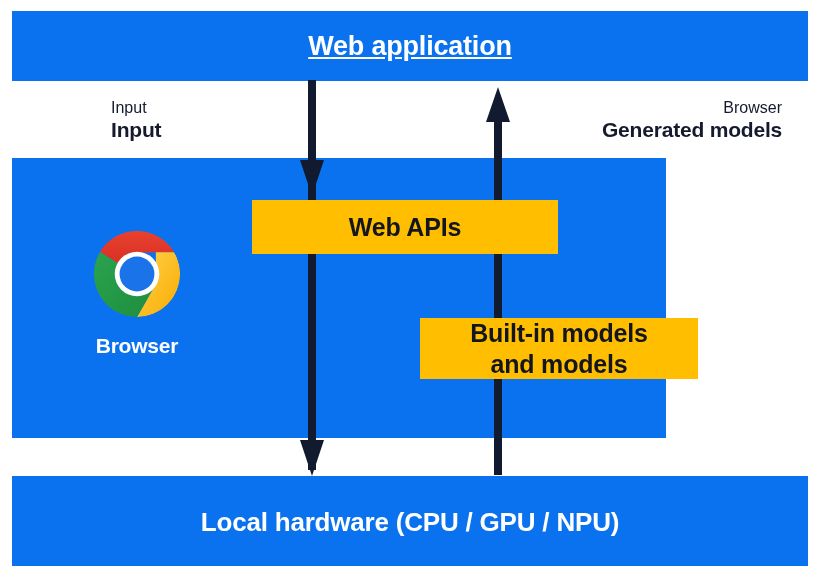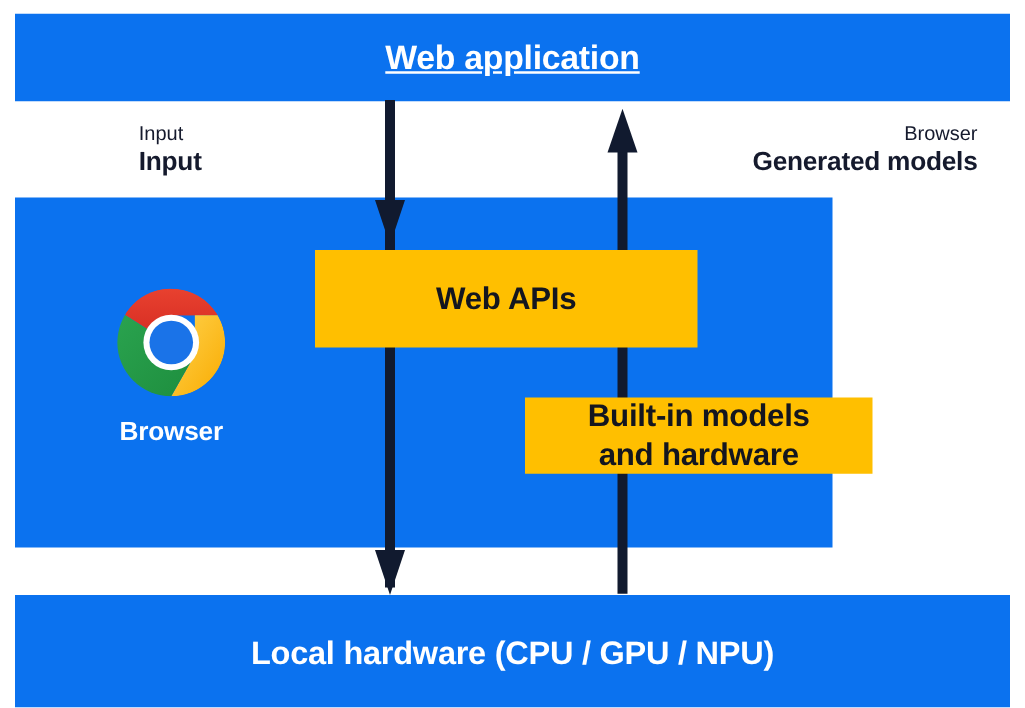--- a/index.html
+++ b/index.html
@@ -130,21 +130,21 @@
   .ybox span {
     color: #14161f;
     font-weight: 700;
     letter-spacing: -0.2px;
     line-height: 1.22;
   }
   #box-web-apis {
     left: 252px;
     top: 200px;
     width: 306px;
-    height: 78px;
+    height: 54px;
   }
   #box-web-apis span { font-size: 25px; }
 
   #box-builtin {
     left: 420px;
     top: 318px;
     width: 278px;
     height: 61px;
   }
   #box-builtin span { font-size: 25px; }
@@ -225,16 +225,16 @@
       <rect x="494" y="110" width="8" height="365"></rect>
       <polygon points="486,122 510,122 498,87"></polygon>
     </g>
   </svg>
 
   <div class="ybox" id="box-web-apis">
     <span>Web APIs</span>
   </div>
 
   <div class="ybox" id="box-builtin">
-    <span><span>Built-in models</span><br><span>and hardware</span></span>
+    <span><span>Built-in models</span><br><span>and models</span></span>
   </div>
 
 </div>
 
 </body></html>

